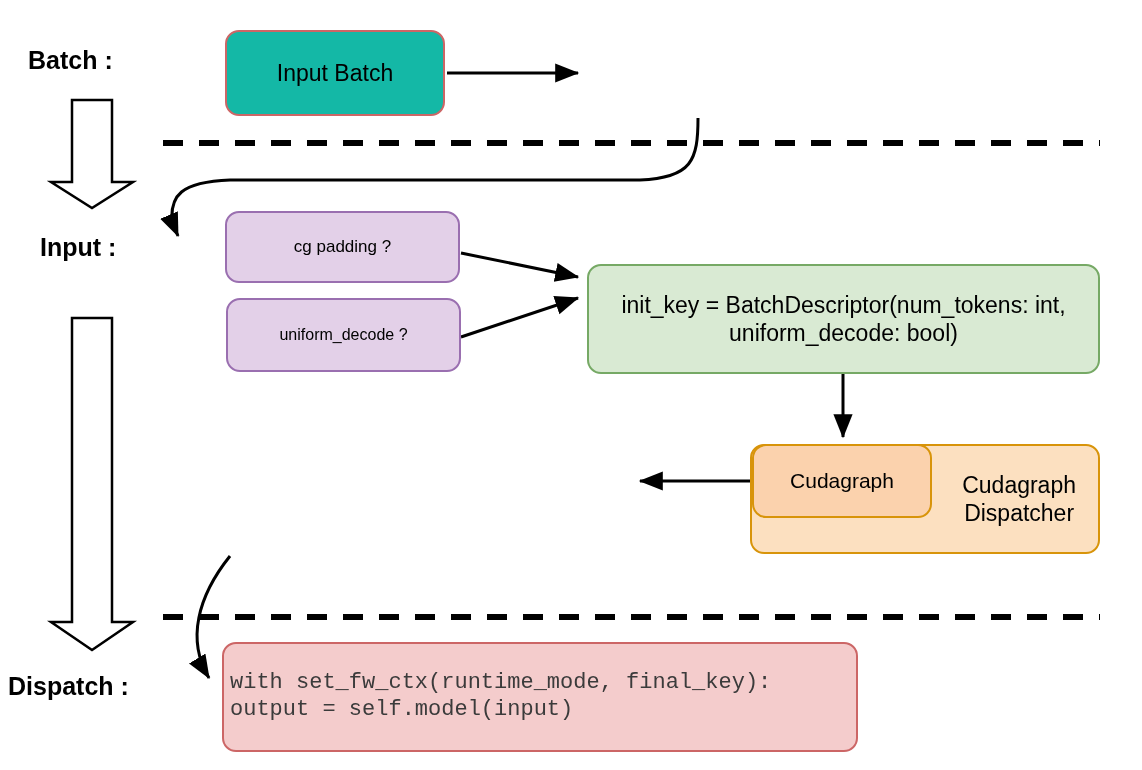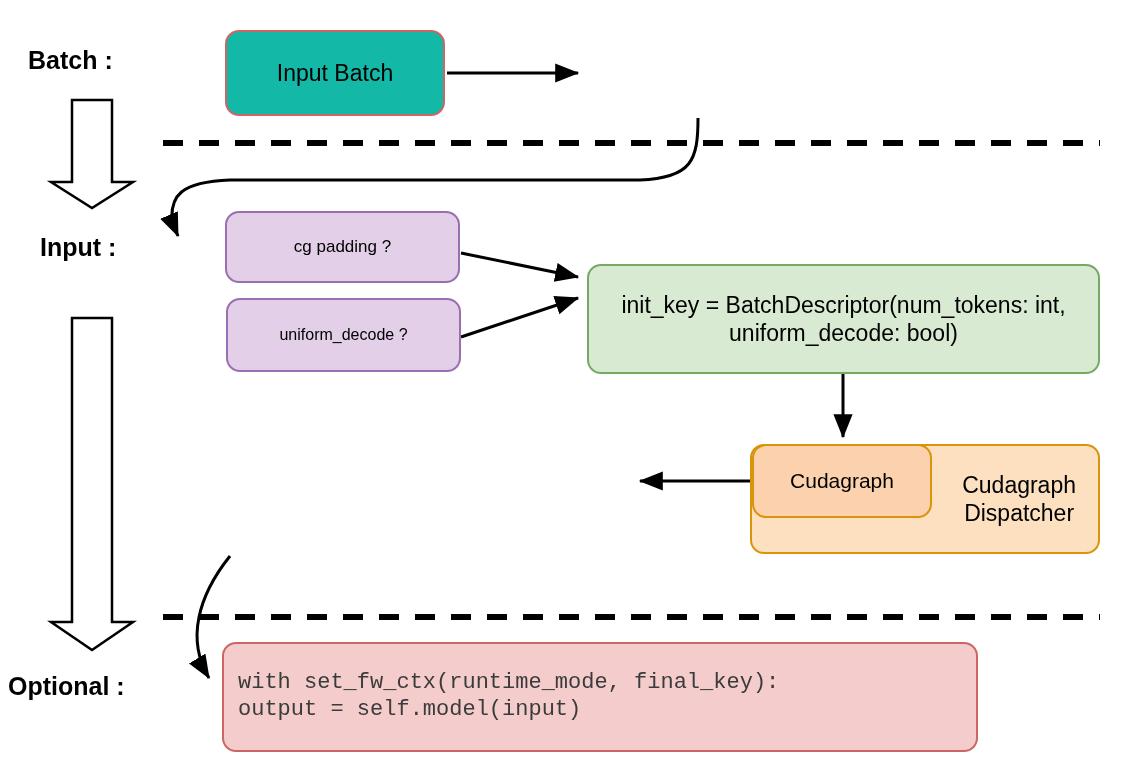--- a/index.html
+++ b/index.html
@@ -83,21 +83,21 @@
 
     <line x1="843" y1="336" x2="843" y2="437" stroke="#000000" stroke-width="3" marker-end="url(#arrowhead)"></line>
 
     <line x1="750" y1="481" x2="640" y2="481" stroke="#000000" stroke-width="3" marker-end="url(#arrowhead)"></line>
 
     <path d="M 230,556 C 198,596 186,640 209,678" fill="none" stroke="#000000" stroke-width="3" marker-end="url(#arrowhead)"></path>
   </svg>
 
   <div class="stage-label" style="left:28px; top:46px;">Batch :</div>
   <div class="stage-label" style="left:40px; top:233px;">Input :</div>
-  <div class="stage-label" style="left:8px; top:672px;">Optional :</div>
+  <div class="stage-label" style="left:8px; top:672px;">Dispatch :</div>
 
   <div class="node" style="left:225px; top:30px; width:220px; height:86px;
        background:#14b8a6; border-color:#cc6666; font-size:23px;">
     <span class="node-text">Input Batch</span>
   </div>
 
 
   <div class="node" style="left:225px; top:211px; width:235px; height:72px;
        background:#e3d0e8; border-color:#9a6fb0; font-size:17px;">
     <span class="node-text">cg padding ?</span>
@@ -120,20 +120,20 @@
     <span class="node-text">Cudagraph
 Dispatcher</span>
   </div>
 
   <div class="node" style="left:752px; top:444px; width:180px; height:74px;
        background:#fbd2ad; border-color:#d8940a; font-size:21px;">
     <span class="node-text">Cudagraph</span>
   </div>
 
 
-  <div class="node mono" style="left:222px; top:642px; width:756px; height:110px;
+  <div class="node mono" style="left:222px; top:642px; width:636px; height:110px;
        background:#f4cccc; border-color:#cc6666; font-size:22px;
-       justify-content:flex-start; padding-left:14px; text-align:left;">
+       justify-content:flex-start; padding-left:6px; text-align:left;">
     <span class="node-text mono">with set_fw_ctx(runtime_mode, final_key):
     output = self.model(input)</span>
   </div>
 
 </div>
 
 </body></html>

